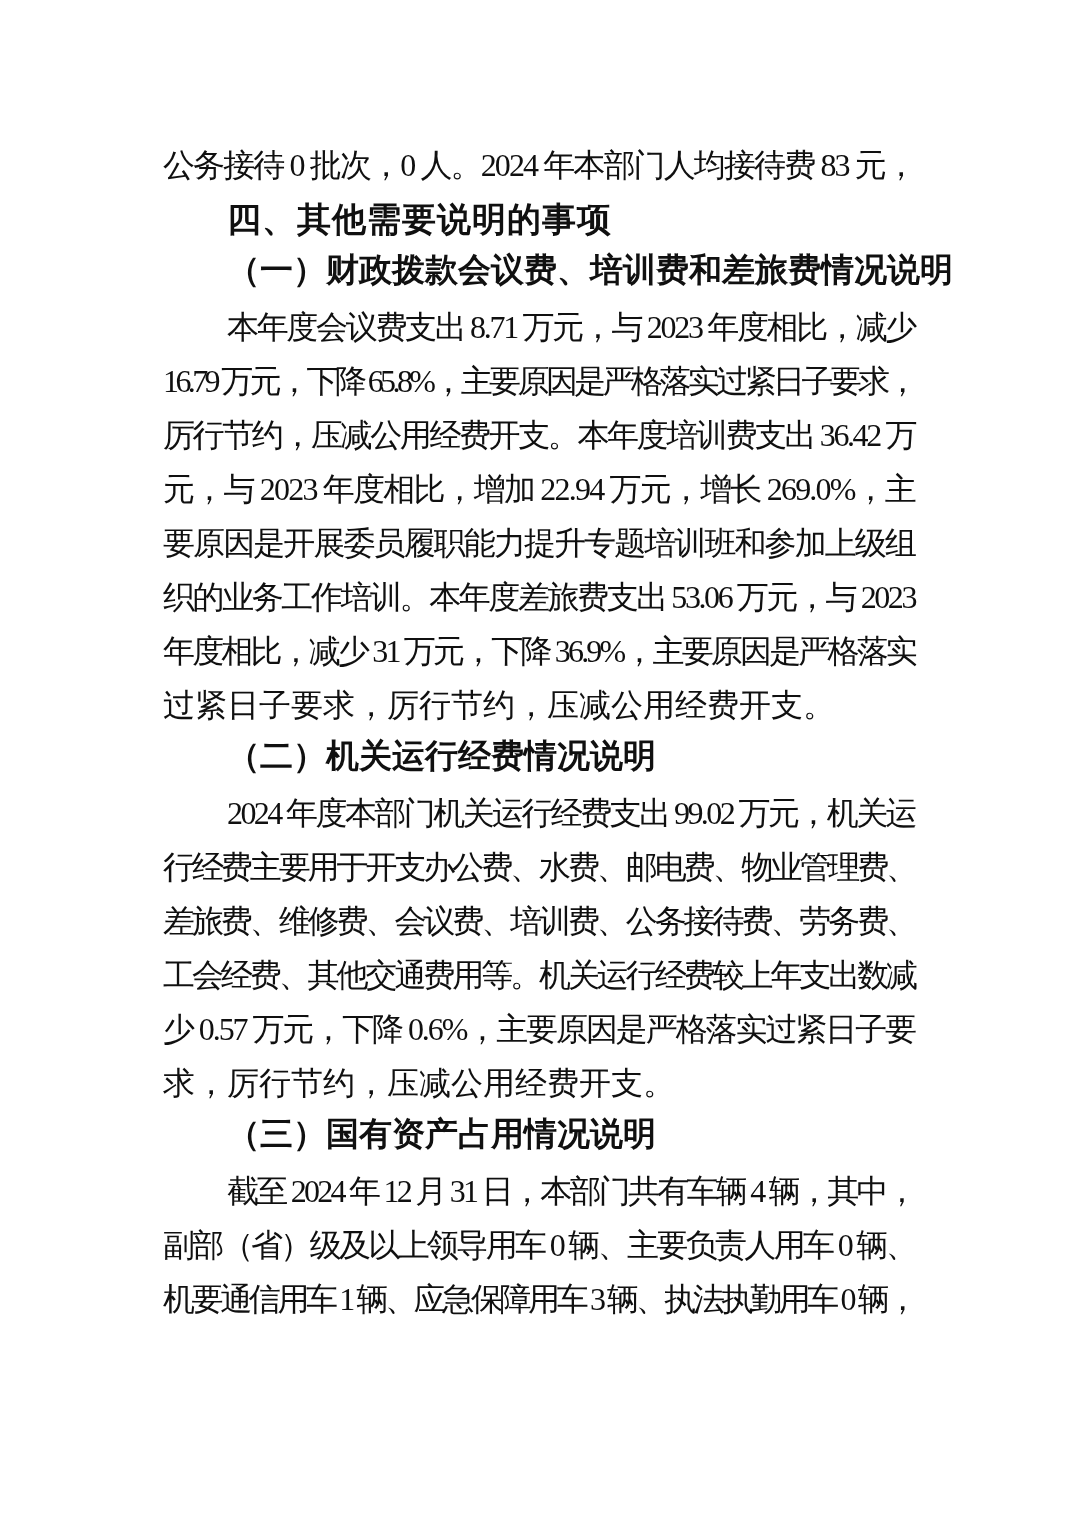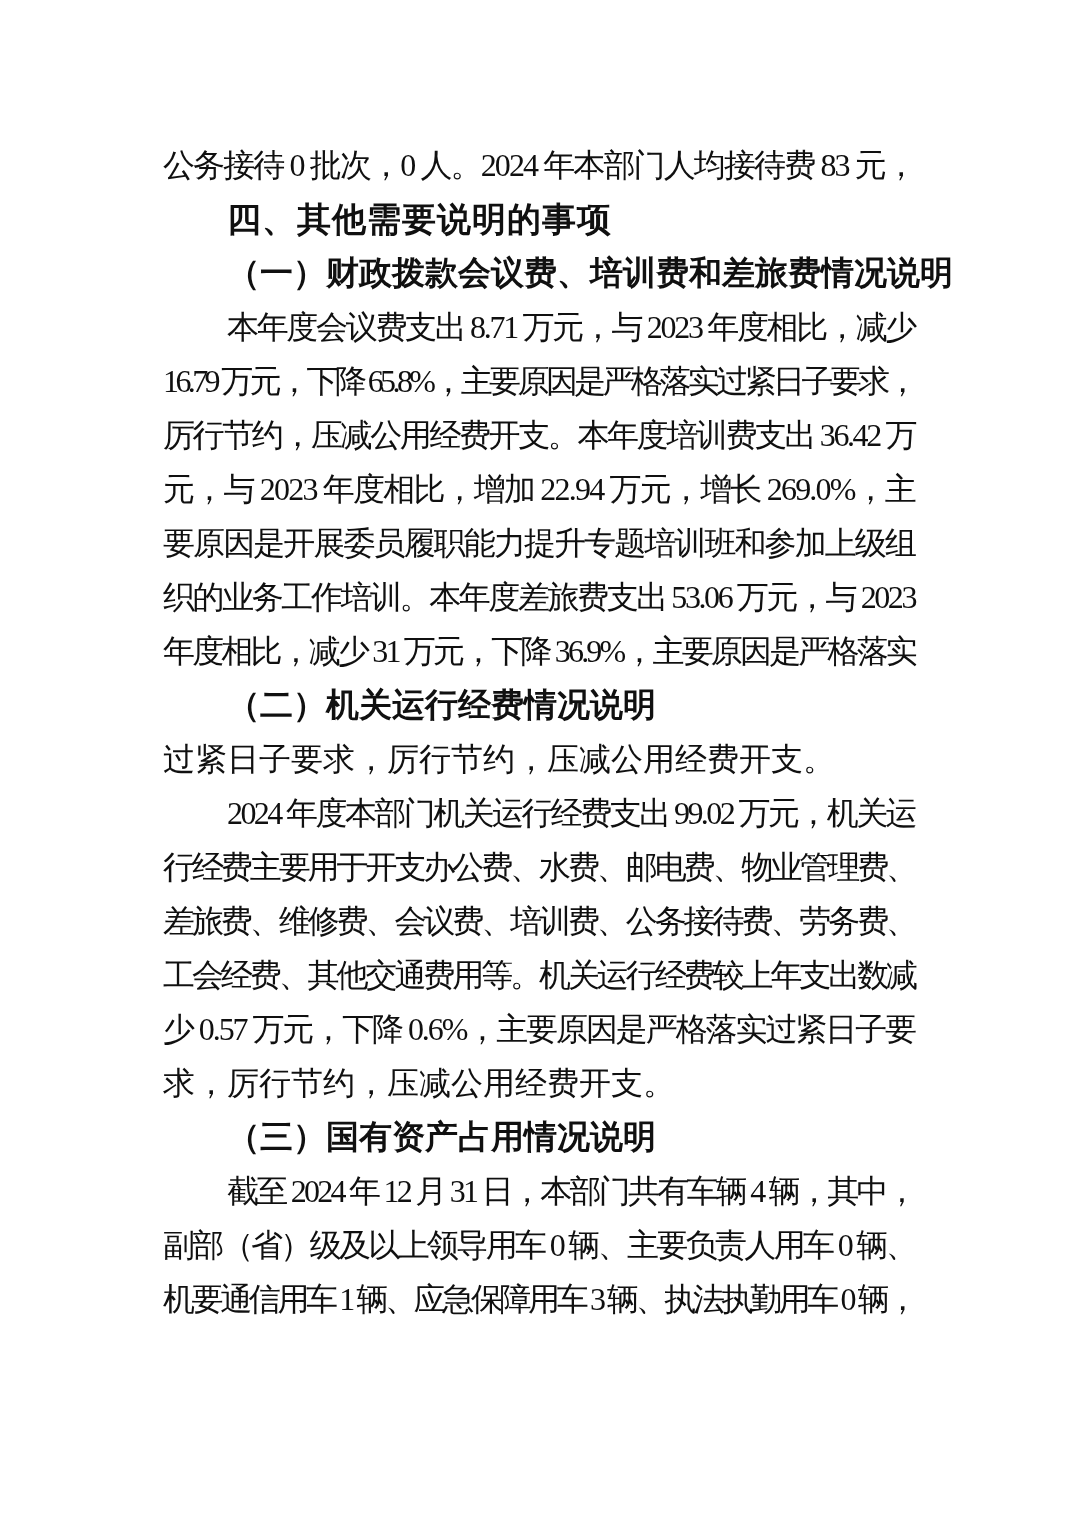--- a/index.html
+++ b/index.html
@@ -34,20 +34,21 @@
   }
   .h1 {
     font-family: "Liberation Sans", "DejaVu Sans", sans-serif;
     font-weight: 700;
     font-size: 34px;
     letter-spacing: 1px;
   }
   .h2 {
     font-weight: 700;
     font-size: 33px;
+    font-family: Liberation Mono, monospace;
   }
   .pagenum {
     position: absolute;
     left: 0;
     top: 1398px;
     width: 1075px;
     text-align: center;
     font-size: 21px;
     line-height: 40px;
     color: #2a2a2a;
@@ -65,23 +66,23 @@
     <div class="line h1 indent"><span>四、其他需要说明的事项</span></div>
 
     <div class="line h2 indent"><span>（一）财政拨款会议费、培训费和差旅费情况说明</span></div>
     <div class="line fit indent"><span style="letter-spacing: -2.32258px;">本年度会议费支出 8.71 万元，与 2023 年度相比，减少</span></div>
     <div class="line fit"><span style="letter-spacing: -3.60754px;">16.79 万元，下降 65.8%，主要原因是严格落实过紧日子要求，</span></div>
     <div class="line fit"><span style="letter-spacing: -2.4px; margin-top: 34px;">厉行节约，压减公用经费开支。本年度培训费支出 36.42 万</span></div>
     <div class="line fit"><span style="letter-spacing: -1.80152px;">元，与 2023 年度相比，增加 22.94 万元，增长 269.0%，主</span></div>
     <div class="line fit"><span style="letter-spacing: -1.92px;">要原因是开展委员履职能力提升专题培训班和参加上级组</span></div>
     <div class="line fit"><span style="letter-spacing: -2.42424px;">织的业务工作培训。本年度差旅费支出 53.06 万元，与 2023</span></div>
     <div class="line fit"><span style="letter-spacing: -2.83301px; text-align: center;">年度相比，减少 31 万元，下降 36.9%，主要原因是严格落实</span></div>
+    <div class="line"><span>过紧日子要求，厉行节约，压减公用经费开支。</span></div>
+
     <div class="line h2 indent"><span>（二）机关运行经费情况说明</span></div>
-
-    <div class="line"><span>过紧日子要求，厉行节约，压减公用经费开支。</span></div>
     <div class="line fit indent"><span style="letter-spacing: -2.58065px;">2024 年度本部门机关运行经费支出 99.02 万元，机关运</span></div>
     <div class="line fit"><span style="letter-spacing: -3.07692px;">行经费主要用于开支办公费、水费、邮电费、物业管理费、</span></div>
     <div class="line fit"><span style="letter-spacing: -3.07692px;">差旅费、维修费、会议费、培训费、公务接待费、劳务费、</span></div>
     <div class="line fit"><span style="letter-spacing: -3.07692px;">工会经费、其他交通费用等。机关运行经费较上年支出数减</span></div>
     <div class="line fit"><span style="letter-spacing: -2.08301px; text-align: center;">少 0.57 万元，下降 0.6%，主要原因是严格落实过紧日子要</span></div>
     <div class="line"><span>求，厉行节约，压减公用经费开支。</span></div>
 
     <div class="line h2 indent"><span>（三）国有资产占用情况说明</span></div>
     <div class="line fit indent"><span style="letter-spacing: -2.74286px;">截至 2024 年 12 月 31 日，本部门共有车辆 4 辆，其中，</span></div>
     <div class="line fit"><span style="letter-spacing: -2.66667px;">副部（省）级及以上领导用车 0 辆、主要负责人用车 0 辆、</span></div>

